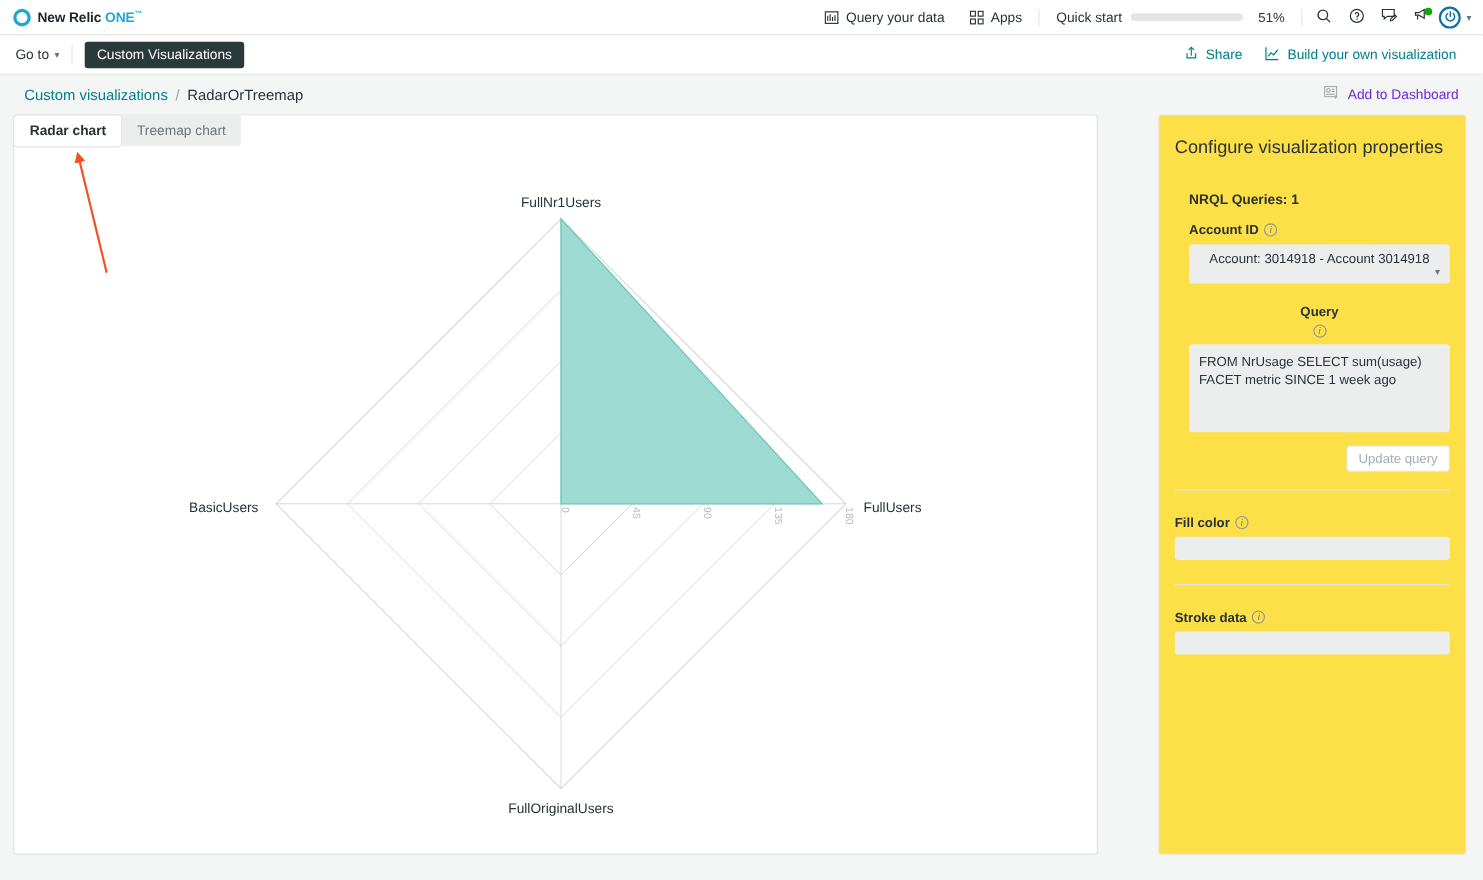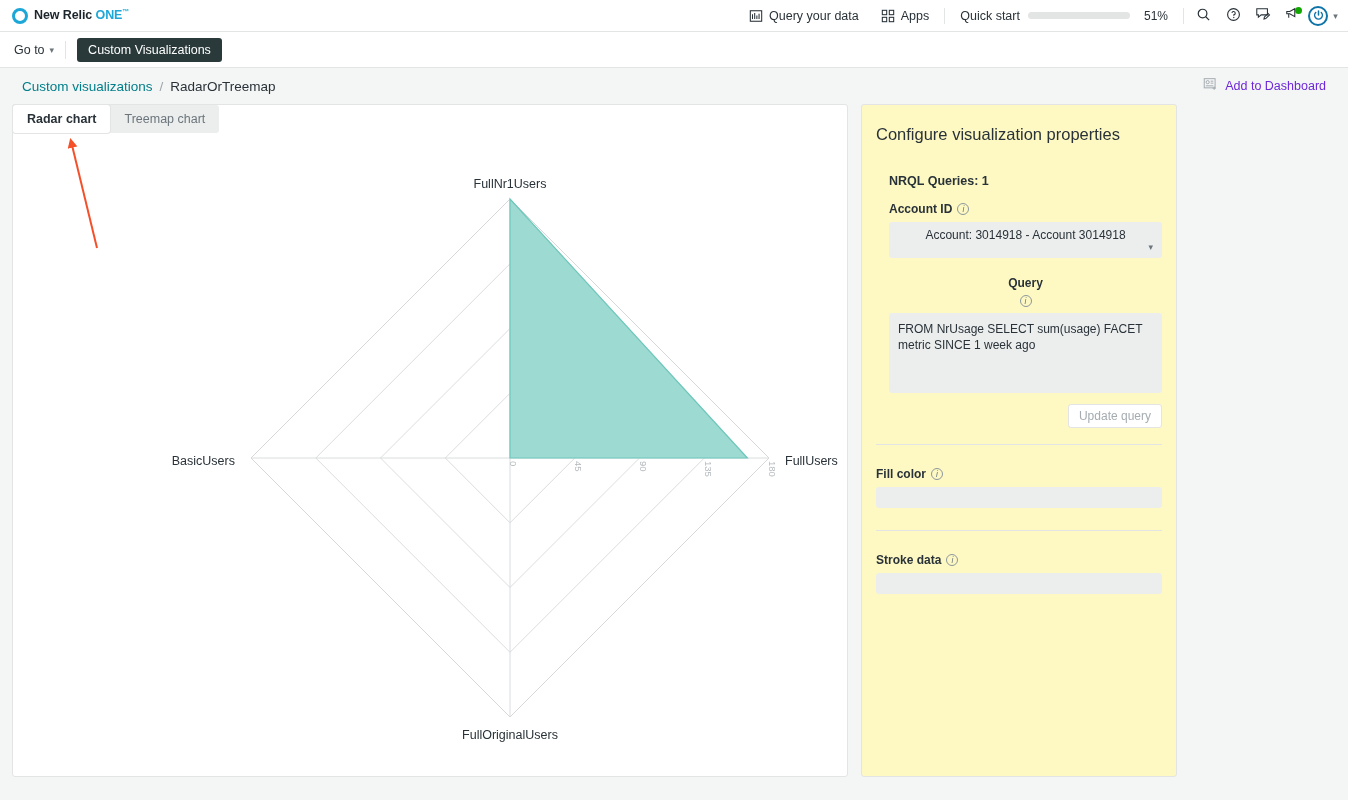--- a/index.html
+++ b/index.html
@@ -76,37 +76,37 @@
   .crumb-sep { color: #9ea5a9; }
   .crumb-cur { color: #293238; }
   #addDash {
     margin-left: auto; display: flex; align-items: center; gap: 7px;
     color: #6d28d9; font-size: 12.5px; cursor: default;
   }
 
   
   #body { display: flex; gap: 13px; padding: 0 12px; align-items: flex-start; }
   #chartPanel {
-    width: 836px; height: 673px; background: #fff;
+    width: 986px; height: 673px; background: #fff;
     border: 1px solid #e3e4e4; border-radius: 3px; position: relative;
   }
   #tabs { display: flex; position: absolute; left: 0; top: 0; padding: 0; }
   .tabwrap { display: flex; background: #eceeee; border-radius: 3px; margin: 0; }
   .tab {
     font-size: 12.5px; padding: 7px 14px; cursor: pointer; color: #6b757b;
     border-radius: 3px; white-space: nowrap;
   }
   .tab.active { background: #fff; color: #293238; font-weight: bold; box-shadow: 0 0 0 1px #e3e4e4; }
 
   #radarHost { position: absolute; inset: 0; }
 
   #sidePanel {
-    width: 316px; height: 673px; background: #fef9c3;
+    width: 280px; height: 673px; background: #fde047;
     border: 1px solid #e3e4e4; border-radius: 3px;
-    padding: 20px 14px; overflow: hidden;
+    padding: 20px 14px; overflow: hidden; margin-left: 42px;
   }
   #panelTitle { font-size: 16.5px; color: #293238; margin-bottom: 30px; }
   .sec-head { display: flex; align-items: center; font-size: 13px; font-weight: bold; color: #293238; }
   .plus-btn { margin-left: auto; font-size: 19px; color: #6b757b; line-height: 1; cursor: pointer; font-weight: 300; }
   .indent { padding-left: 13px; }
   .sub-head { font-size: 12.5px; font-weight: bold; margin: 22px 0 14px; }
   .fld-label { font-size: 12px; font-weight: bold; display: flex; align-items: center; gap: 5px; margin-bottom: 6px; }
   .info-i {
     width: 12px; height: 12px; border-radius: 50%; border: 1px solid #8e979c;
     font-size: 8.5px; font-weight: normal; color: #6b757b;
@@ -245,20 +245,45 @@
 </div>
 
 <div id="subbar">
   <div id="goto">
     <span>Go to</span>
     <span style="font-size:9px;color:#6b757b;">▾</span>
   </div>
   <span id="subbar-sep"></span>
   <div id="cv-pill">Custom Visualizations</div>
 
+  <div id="subbar-right">
+    <div class="link-action">
+      <span>
+        <svg width="14" height="14" viewBox="0 0 16 16">
+            <g fill="none" stroke="#007e8a" stroke-width="1.2">
+              <path d="M3.5 8.5v4.8h9V8.5"></path>
+              <path d="M8 11V2.4"></path>
+              <path d="M5.2 5L8 2.2 10.8 5"></path>
+            </g>
+          </svg>
+      </span>
+      <span>Share</span>
+    </div>
+    <div class="link-action">
+      <span>
+        <svg width="15" height="15" viewBox="0 0 16 16">
+            <g fill="none" stroke="#007e8a" stroke-width="1.2">
+              <path d="M2 2v12h12"></path>
+              <path d="M4 11l3-3.5 2.4 2L13.5 4.5"></path>
+            </g>
+          </svg>
+      </span>
+      <span>Build your own visualization</span>
+    </div>
+  </div>
 </div>
 
 <div id="crumbrow">
   <div id="crumbs">
     <span class="crumb-link">Custom visualizations</span>
     <span class="crumb-sep">/</span>
     <span class="crumb-cur">RadarOrTreemap</span>
   </div>
   <div id="addDash">
     <span>

